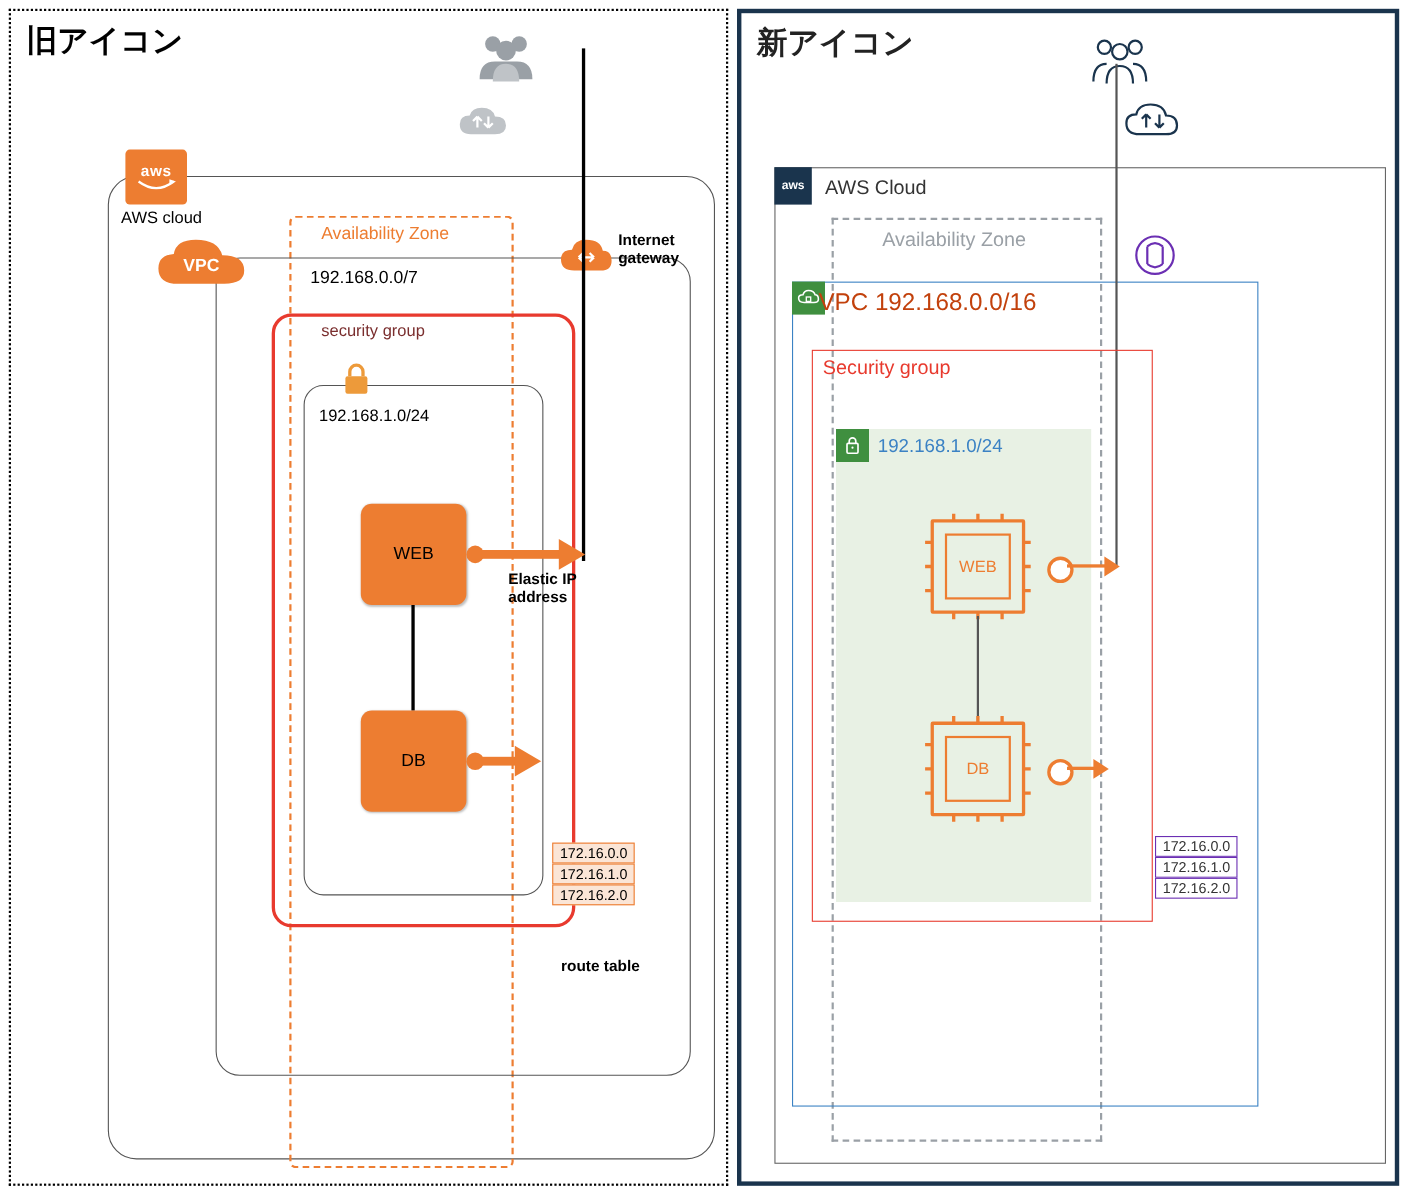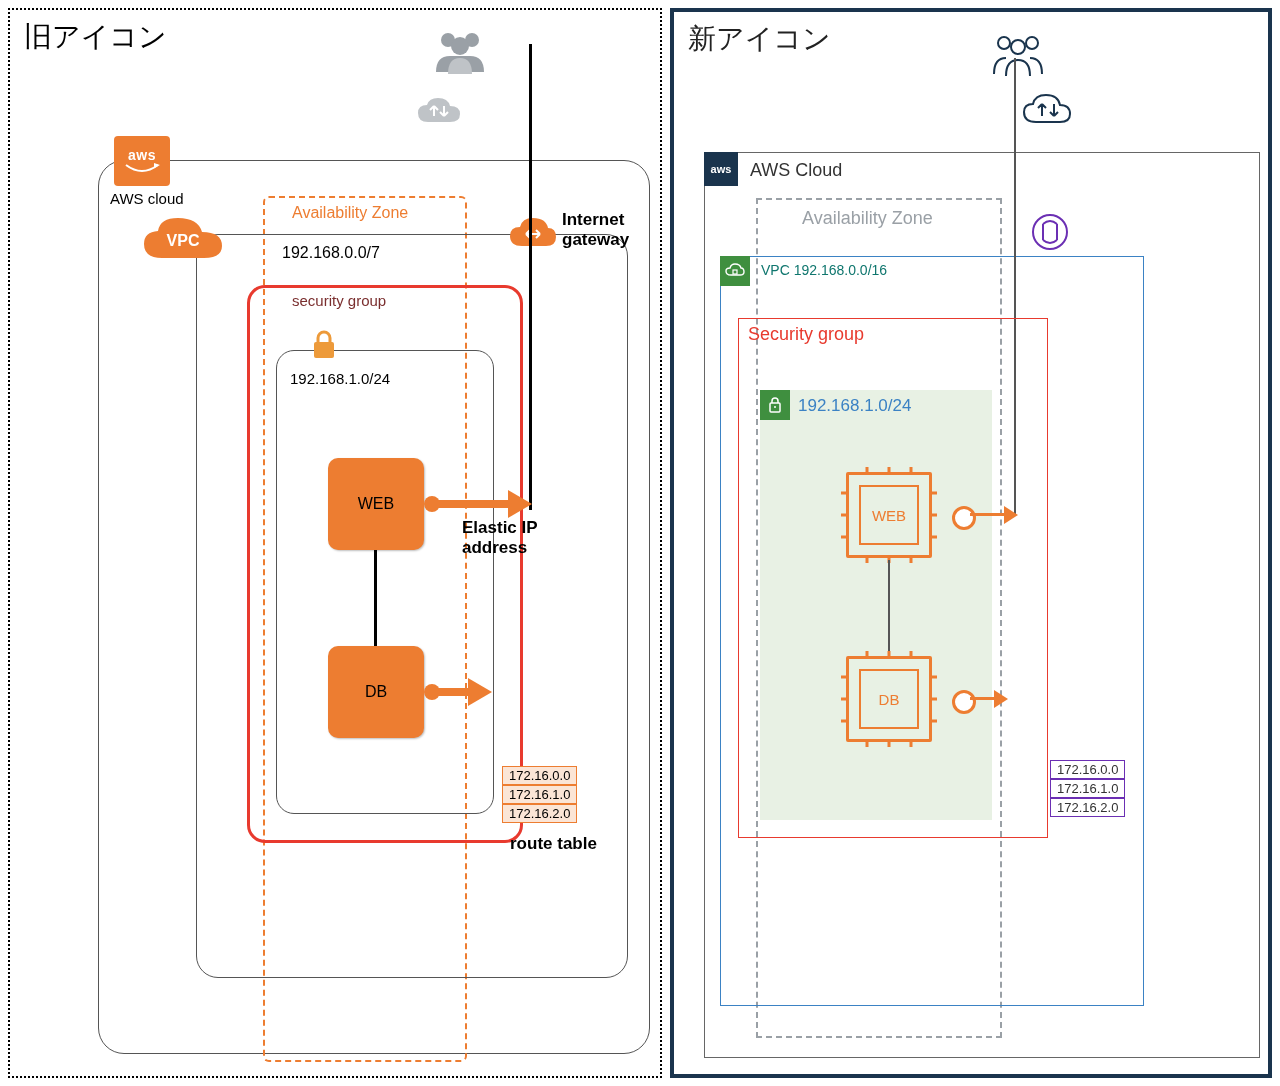--- a/index.html
+++ b/index.html
@@ -1,23 +1,23 @@
 <!DOCTYPE html>
 <html><head>
 <meta charset="utf-8">
 <style>
   html,body{margin:0;padding:0;font-family:"Hiragino Sans","Meiryo",Arial,sans-serif;background:#fff;}
   .stage{position:relative;width:1280px;height:1086px;}
   .panel{position:absolute;box-sizing:border-box;}
   .panel.old{left:8px;top:8px;width:654px;height:1070px;border:2px dotted #000;}
   .panel.new{left:670px;top:8px;width:602px;height:1070px;border:4px solid #1a344d;}
-  .title{position:absolute;top:8px;left:14px;font-size:28px;font-weight:400;}
+  .title{position:absolute;top:8px;left:14px;font-size:28px;font-weight:700;}
   .box{position:absolute;box-sizing:border-box;}
   .lbl{position:absolute;font-size:15px;}
-  .small{font-size:17px;}
+  .small{font-size:14px;}
   .node{position:absolute;background:#ed7d31;border-radius:10px;display:flex;align-items:center;justify-content:center;color:#000;font-size:16px;box-shadow:1px 1px 2px rgba(0,0,0,.25);}
   .chip{position:absolute;box-sizing:border-box;}
   .chip.outer{border:3px solid #ed7d31;border-radius:2px;}
   .chip.inner{border:2px solid #ed7d31;}
   .rt-cell{border:1px solid #ed7d31;background:#fbe5d6;font-size:13px;text-align:center;padding:1px 6px;}
   .rt-cell2{border:1px solid #6b2fb3;background:#fff;font-size:13px;text-align:center;padding:1px 6px;color:#333;}
   .circle{position:absolute;border-radius:50%;}
   .arrowhead{position:absolute;width:0;height:0;}
   
   svg{overflow:visible;}
@@ -106,21 +106,21 @@
 
     <div class="circle" style="left:414px;top:674px;width:16px;height:16px;background:#ed7d31;"></div>
     <div style="position:absolute;left:428px;top:678px;width:34px;height:8px;background:#ed7d31;"></div>
     <div class="arrowhead" style="left:458px;top:668px;border-left:24px solid #ed7d31;border-top:14px solid transparent;border-bottom:14px solid transparent;"></div>
 
     <div style="position:absolute;left:492px;top:756px;">
       <div class="rt-cell">172.16.0.0</div>
       <div class="rt-cell">172.16.1.0</div>
       <div class="rt-cell">172.16.2.0</div>
     </div>
-    <div class="lbl small" style="left:500px;top:824px;font-weight:600">route table</div>
+    <div class="lbl small" style="left:500px;top:860px;font-weight:600">route table</div>
 
   </div>
 
   <div class="panel new">
     <div class="title" style="color:#222">新アイコン</div>
 
     <svg width="60" height="46" style="position:absolute;left:314px;top:20px">
       <g fill="none" stroke="#1a344d" stroke-width="2">
         <circle cx="16" cy="11" r="6"></circle>
           <circle cx="44" cy="11" r="6"></circle>
@@ -148,21 +148,21 @@
       <path d="M13 12 Q13 28 13 28 M27 12 Q27 28 27 28 M13 12 Q20 6 27 12 M13 28 Q20 34 27 28" fill="none" stroke="#6b2fb3" stroke-width="2"></path>
     </svg>
 
     <div class="box" style="left:46px;top:244px;width:424px;height:750px;border:1px solid #3b82c4;"></div>
     <div style="position:absolute;left:46px;top:244px;width:30px;height:30px;background:#3f8f3f;display:flex;align-items:center;justify-content:center;">
       <svg width="20" height="16" viewBox="0 0 20 16">
           <path d="M6 12 Q1 12 1 8 Q1 5 5 5 Q6 1 10 1 Q15 1 16 5 Q19 5 19 9 Q19 12 15 12 Z" fill="none" stroke="#fff" stroke-width="1.4"></path>
           <rect x="8" y="7" width="4" height="4" fill="none" stroke="#fff" stroke-width="1.2"></rect>
         </svg>
     </div>
-    <div class="lbl" style="left:87px;top:250px;color:#0f766e;font-size:14px">VPC 192.168.0.0/16</div>
+    <div class="lbl" style="left:70px;top:250px;color:#c2410c;font-size:22px">VPC 192.168.0.0/16</div>
 
     <div style="position:absolute;left:340px;top:46px;width:2px;height:456px;background:#555;"></div>
 
     <div class="box" style="left:64px;top:306px;width:310px;height:520px;border:1px solid #e83a2e;"></div>
     <div class="lbl" style="left:74px;top:312px;color:#e83a2e;font-size:18px">Security group</div>
 
     <div class="box" style="left:86px;top:378px;width:232px;height:430px;background:#e8f1e4;"></div>
     <div style="position:absolute;left:86px;top:378px;width:30px;height:30px;background:#3f8f3f;display:flex;align-items:center;justify-content:center;">
       <svg width="16" height="18" viewBox="0 0 16 18">
           <rect x="3" y="7" width="10" height="9" rx="1" fill="none" stroke="#fff" stroke-width="1.5"></rect>

